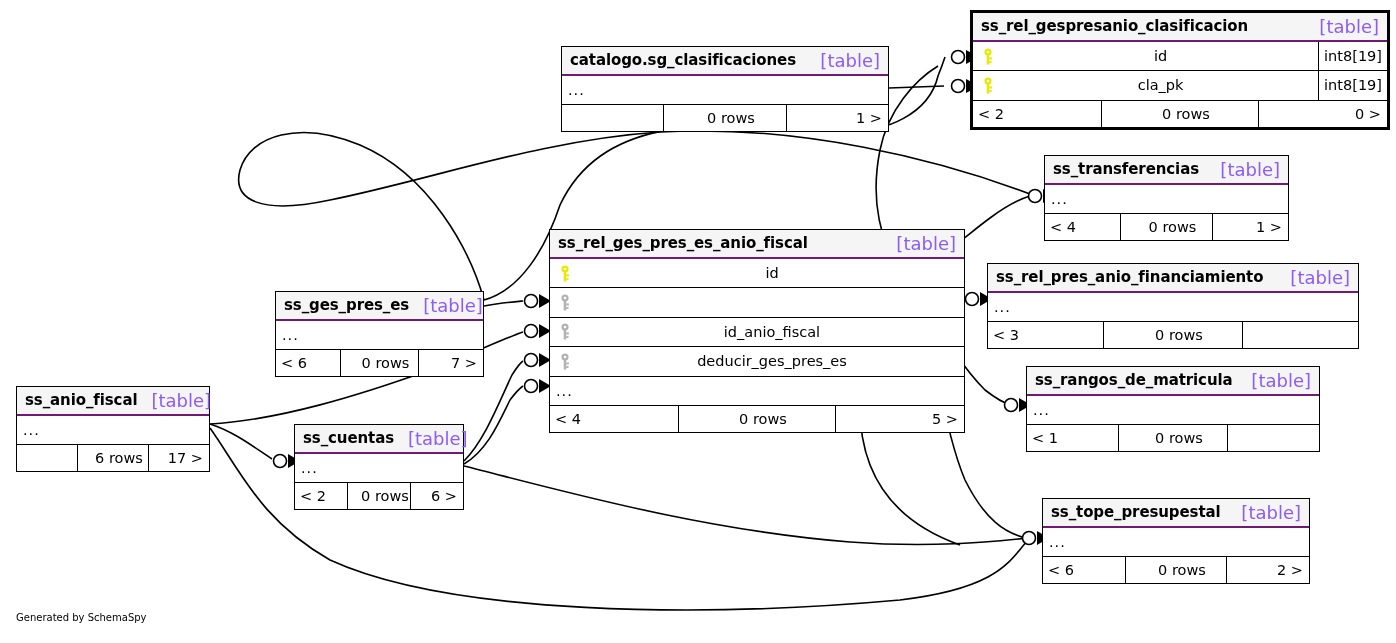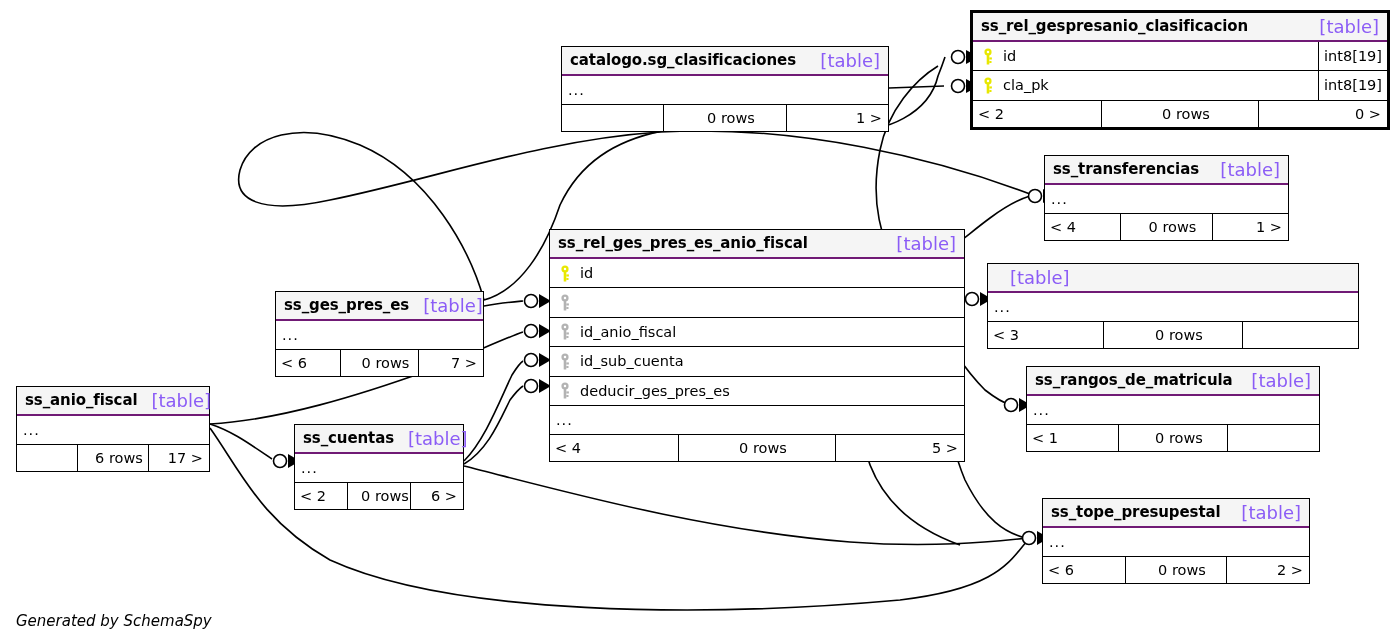--- a/index.html
+++ b/index.html
@@ -61,20 +61,21 @@
   }
   .col {
     display: flex;
     align-items: center;
     height: 29.4px;
     box-sizing: border-box;
     border-bottom: 1.6px solid #000000;
     background: #ffffff;
     white-space: nowrap;
     overflow: hidden;
+    text-align: center;
   }
   .col .kwrap {
     width: 26px;
     min-width: 26px;
     display: flex;
     align-items: center;
     justify-content: center;
     padding-left: 2px;
   }
   .col .cname {
@@ -124,24 +125,23 @@
     border-right: 1.6px solid #000000;
     padding-left: 12px;
   }
   .foot .fr {
     flex: 0 0 31%;
     padding-right: 6px;
     justify-content: flex-end;
   }
   .credit {
     position: absolute;
-    font-size: 15px;
+    font-size: 10px;
     color: #000000;
     white-space: nowrap;
-    font-style: italic;
   }
   svg.keyicon { display:block; }
 </style>
 </head>
 <body>
 
 <div id="canvas">
 
   <svg id="edges" viewBox="0 0 1396 643" width="1396" height="643" xmlns="http://www.w3.org/2000/svg">
     <g fill="none" stroke="#000000" stroke-width="1.6">
@@ -339,45 +339,34 @@
       <div class="col">
         <span class="kwrap">
           <svg class="keyicon" width="12" height="17" viewBox="0 0 12 17" xmlns="http://www.w3.org/2000/svg">
             <circle cx="6" cy="4" r="3.6" fill="#b3b3b3"></circle>
             <circle cx="6" cy="4" r="1.25" fill="#ffffff"></circle>
             <rect x="4.7" y="6.3" width="2.6" height="10.2" fill="#b3b3b3"></rect>
             <rect x="7.3" y="9.4" width="2.6" height="2.1" fill="#b3b3b3"></rect>
             <rect x="7.3" y="13.0" width="2.2" height="2.0" fill="#b3b3b3"></rect>
           </svg>
         </span>
-        <span class="cname">id_sub_cuenta</span>
-      </div>
-      <div class="col">
-        <span class="kwrap">
-          <svg class="keyicon" width="12" height="17" viewBox="0 0 12 17" xmlns="http://www.w3.org/2000/svg">
-            <circle cx="6" cy="4" r="3.6" fill="#b3b3b3"></circle>
-            <circle cx="6" cy="4" r="1.25" fill="#ffffff"></circle>
-            <rect x="4.7" y="6.3" width="2.6" height="10.2" fill="#b3b3b3"></rect>
-            <rect x="7.3" y="9.4" width="2.6" height="2.1" fill="#b3b3b3"></rect>
-            <rect x="7.3" y="13.0" width="2.2" height="2.0" fill="#b3b3b3"></rect>
-          </svg>
-        </span>
         <span class="cname">deducir_ges_pres_es</span>
       </div>
       <div class="col plain">
         <span class="dots">...</span>
       </div>
       <div class="foot">
         <div class="fl">&lt; 4</div>
         <div class="fc">0 rows</div>
         <div class="fr">5 &gt;</div>
       </div>
     </div>
     <div class="tbl" style="left: 987px; top: 263px; width: 372px;">
       <div class="thead">
+        <span class="tname">ss_rel_pres_anio_financiamiento</span>
         <span class="ttag">[table]</span>
       </div>
       <div class="col plain">
         <span class="dots">...</span>
       </div>
       <div class="foot">
         <div class="fl">&lt; 3</div>
         <div class="fc">0 rows</div>
         <div class="fr"></div>
       </div>

